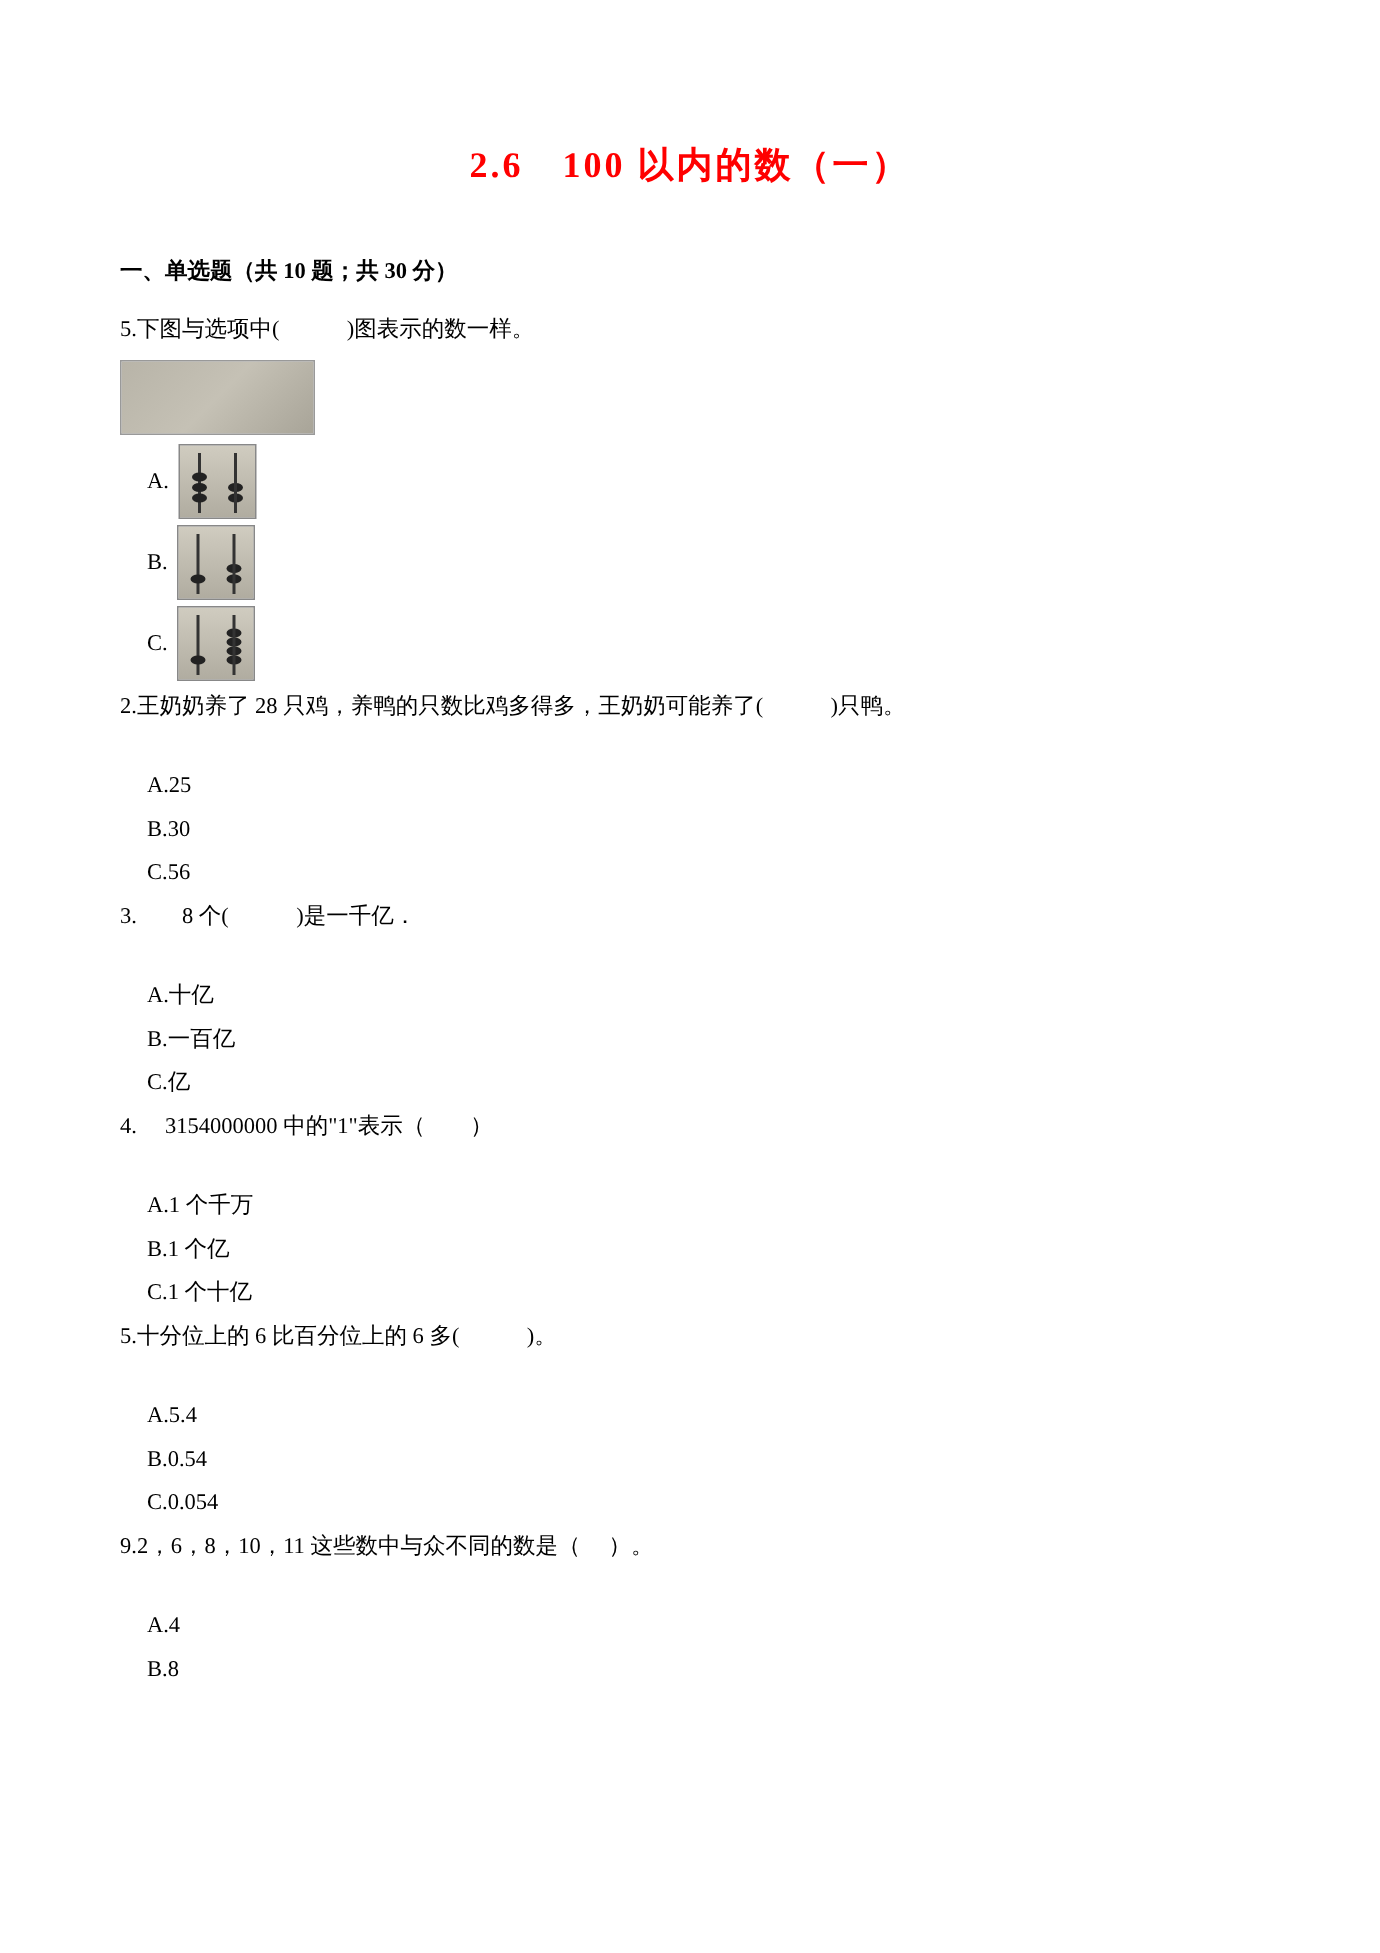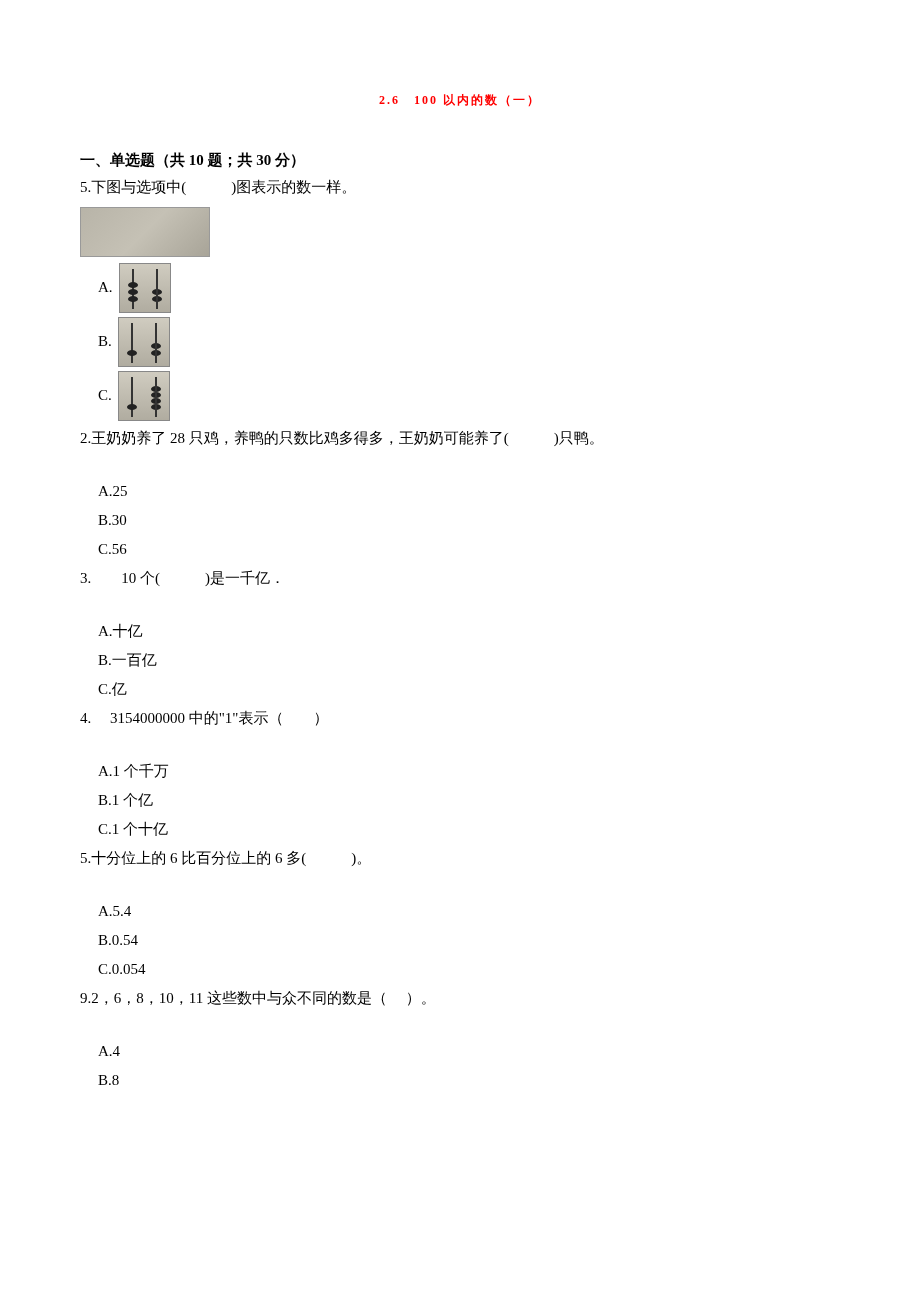--- a/index.html
+++ b/index.html
@@ -13,27 +13,28 @@
       min-height: 1302px;
       font-family: "SimSun", "宋体", serif;
       font-size: 15px;
       line-height: 1.8;
       color: #000;
       padding: 90px 80px 60px 80px;
     }
     .title {
       text-align: center;
       color: #ff0000;
-      font-size: 12px;
+      font-size: 24px;
       font-weight: bold;
       margin-bottom: 35px;
       letter-spacing: 2px;
     }
     .section-header {
       font-weight: bold;
+      margin-bottom: 12px;
     }
     .question {
       margin-bottom: 6px;
     }
     .question-image {
       margin: 6px 0;
     }
     .option {
       padding-left: 18px;
       margin: 2px 0;
@@ -129,21 +130,21 @@
     <span class="beads" style="right:8px;top:32px;"></span>
   </span>
 </div>
 
 <div class="question">2.王奶奶养了 28 只鸡，养鸭的只数比鸡多得多，王奶奶可能养了(　　　)只鸭。</div>
 <div class="spacer"></div>
 <div class="option">A.25</div>
 <div class="option">B.30</div>
 <div class="option">C.56</div>
 
-<div class="question q3">3.　　10 个(　　　)是一千亿．</div>
+<div class="question q3">3.　　8 个(　　　)是一千亿．</div>
 <div class="spacer"></div>
 <div class="option">A.十亿</div>
 <div class="option">B.一百亿</div>
 <div class="option">C.亿</div>
 
 <div class="question q4">4.　 3154000000 中的"1"表示（　　）</div>
 <div class="spacer"></div>
 <div class="option">A.1 个千万</div>
 <div class="option">B.1 个亿</div>
 <div class="option">C.1 个十亿</div>

